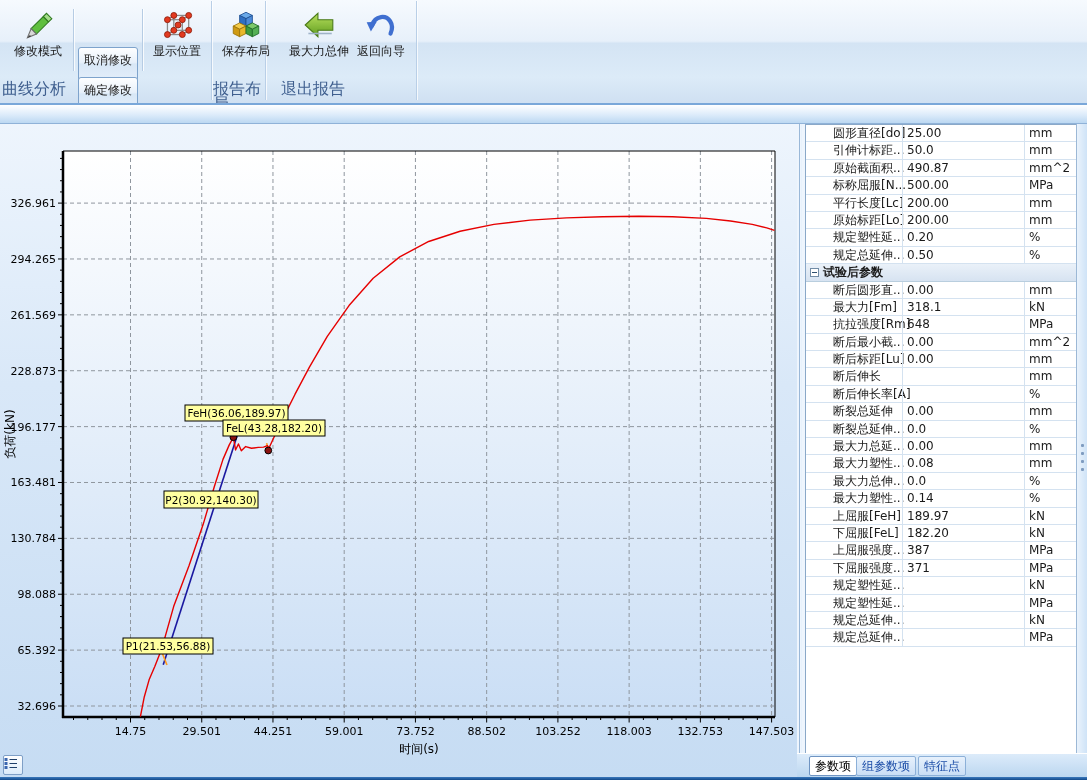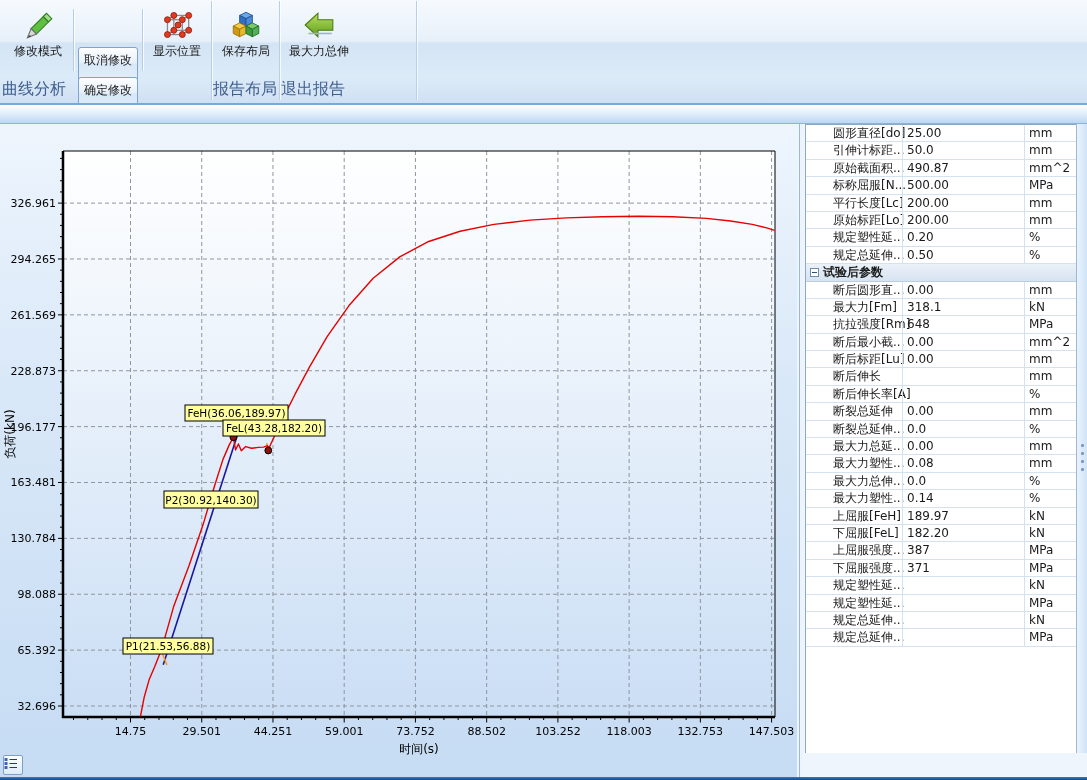--- a/index.html
+++ b/index.html
@@ -143,21 +143,21 @@
                 <circle cx="27" cy="21" r="2.8"></circle>
               <circle cx="17" cy="16" r="2.8"></circle>
             </g>
           </svg>
         </span>
         <span class="lbl">显示位置</span>
       </div>
       <div class="glabel">曲线分析</div>
     </div>
 
-    <div class="rgroup" style="left:213px;width:67px">
+    <div class="rgroup" style="left:213px;width:53px">
       <div class="big-btn" style="left:1px">
         <span class="icn">
           <svg viewBox="0 0 32 32" width="34" height="34">
             <g stroke="#1d4f92" stroke-width="0.8">
               <polygon points="16,4 22,7 16,10 10,7" fill="#6aa9e8"></polygon>
               <polygon points="10,7 16,10 16,17 10,14" fill="#2f6fc2"></polygon>
               <polygon points="22,7 16,10 16,17 22,14" fill="#4b8ad8"></polygon>
             </g>
             <g stroke="#9a7208" stroke-width="0.8">
               <polygon points="10,14 16,17 10,20 4,17" fill="#f4cc4a"></polygon>
@@ -184,20 +184,29 @@
               <linearGradient id="garr" x1="0" y1="0" x2="0" y2="1">
                 <stop offset="0" stop-color="#b8e05e"></stop>
                   <stop offset="1" stop-color="#5f9c1e"></stop>
               </linearGradient>
             </defs>
             <polygon points="3,16 15,5 15,11 29,11 29,21 15,21 15,27" fill="url(#garr)" stroke="#4a7a18" stroke-width="1"></polygon>
             <line x1="6" y1="24" x2="28" y2="24" stroke="#9fb3c8" stroke-width="1.5"></line>
           </svg>
         </span>
         <span class="lbl">最大力总伸</span>
+      </div>
+      <div class="big-btn" style="left:68px">
+        <span class="icn">
+          <svg viewBox="0 0 32 32" width="34" height="34">
+            <path d="M25,24 C29,15 23,7.5 16,8.5 C11.5,9.2 8.5,12.5 7.5,16.5" fill="none" stroke="#3f6fd0" stroke-width="4" stroke-linecap="round"></path>
+            <polygon points="2.5,13.5 12,13 6.5,22" fill="#3f6fd0"></polygon>
+          </svg>
+        </span>
+        <span class="lbl">返回向导</span>
       </div>
       <div class="glabel">退出报告</div>
     </div>
   </div>
 
   <div class="subbar"></div>
 
   <div class="chart-panel">
     <svg id="chart-svg" width="797" height="653" viewBox="0 0 797 653" style="font-family:'DejaVu Sans','Liberation Sans',sans-serif;">
         <defs>
@@ -614,15 +623,20 @@
       </div>
   </div>
 
   <div class="scroll-strip">
     <div class="grip" style="top:320px"></div>
     <div class="grip" style="top:328px"></div>
     <div class="grip" style="top:336px"></div>
     <div class="grip" style="top:344px"></div>
   </div>
 
+  <div class="tab-bar" id="tab-bar">
+      <div class="tab active" style="left: 12px;">参数项</div>
+      <div class="tab" style="left: 59px;">组参数项</div>
+      <div class="tab" style="left: 121px;">特征点</div>
+    </div>
 
   <div class="bottom-edge"></div>
 </div>
 
 </body></html>

